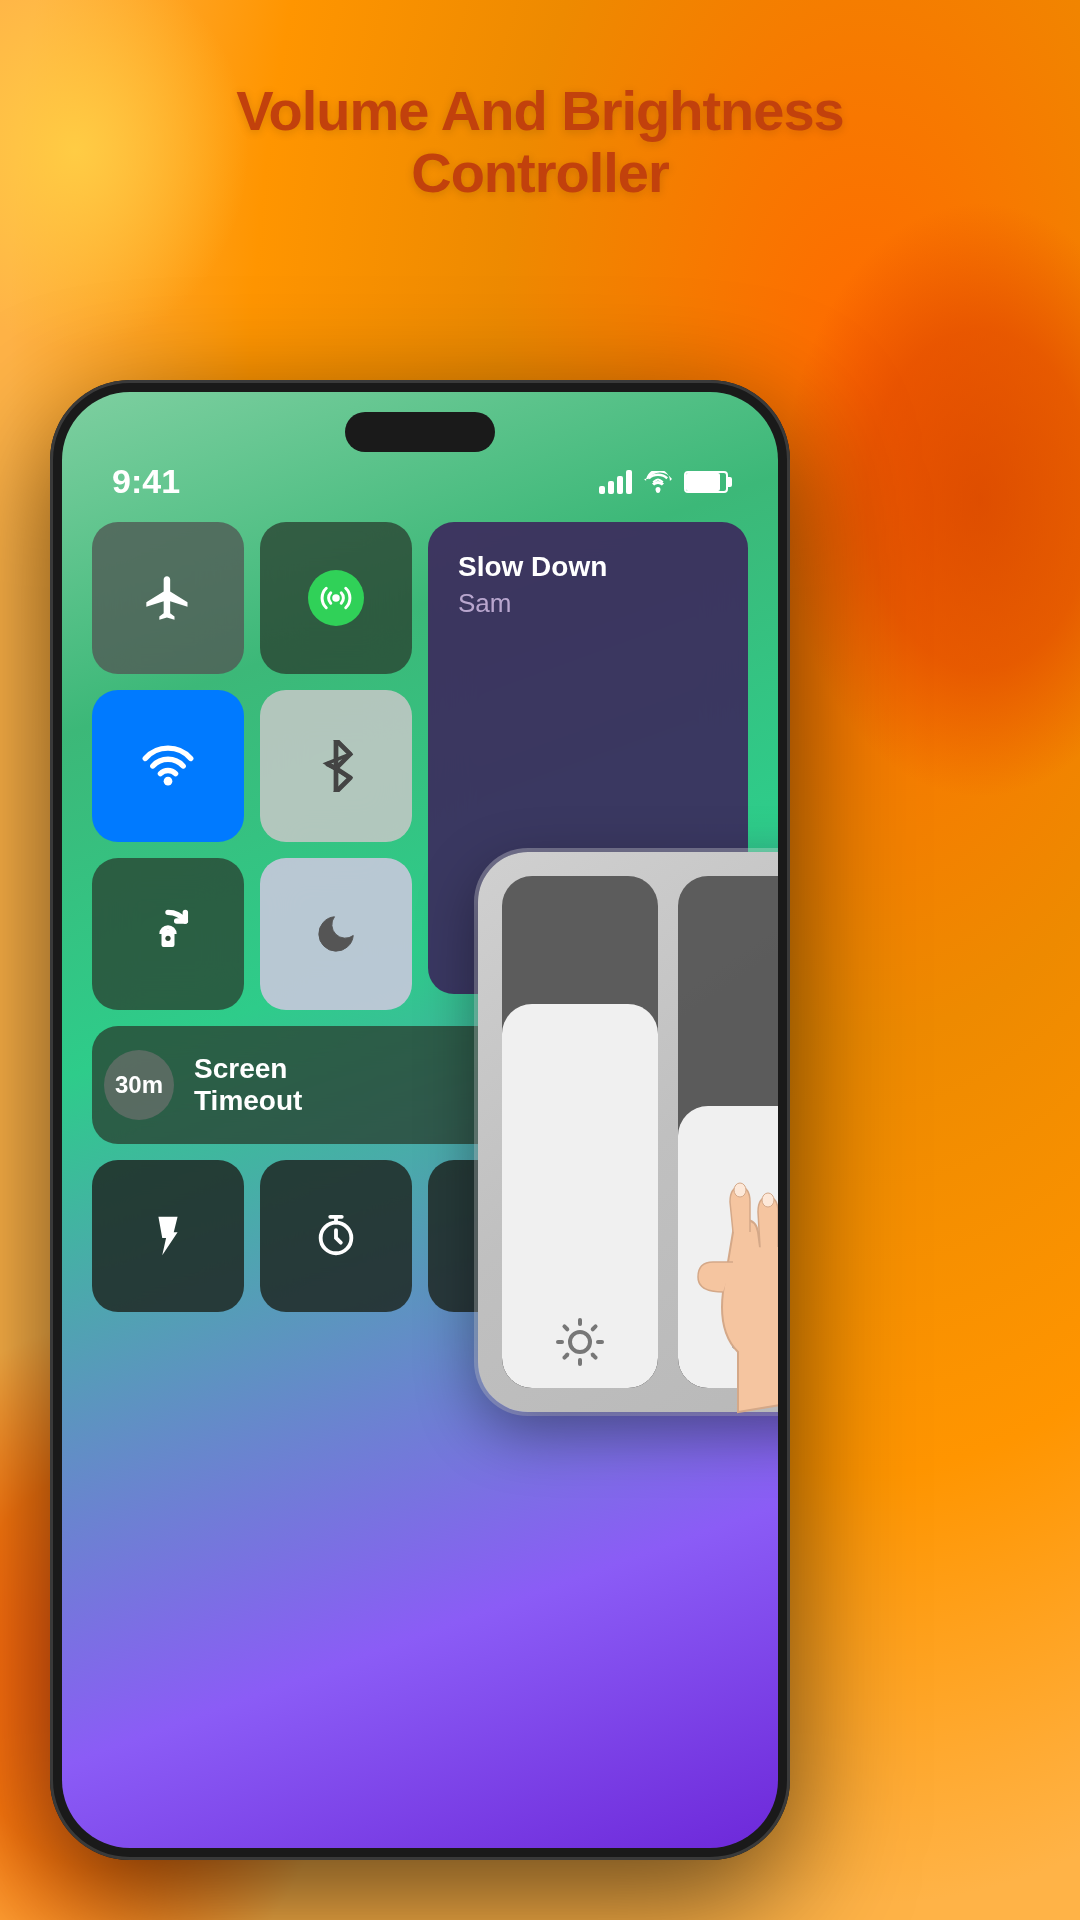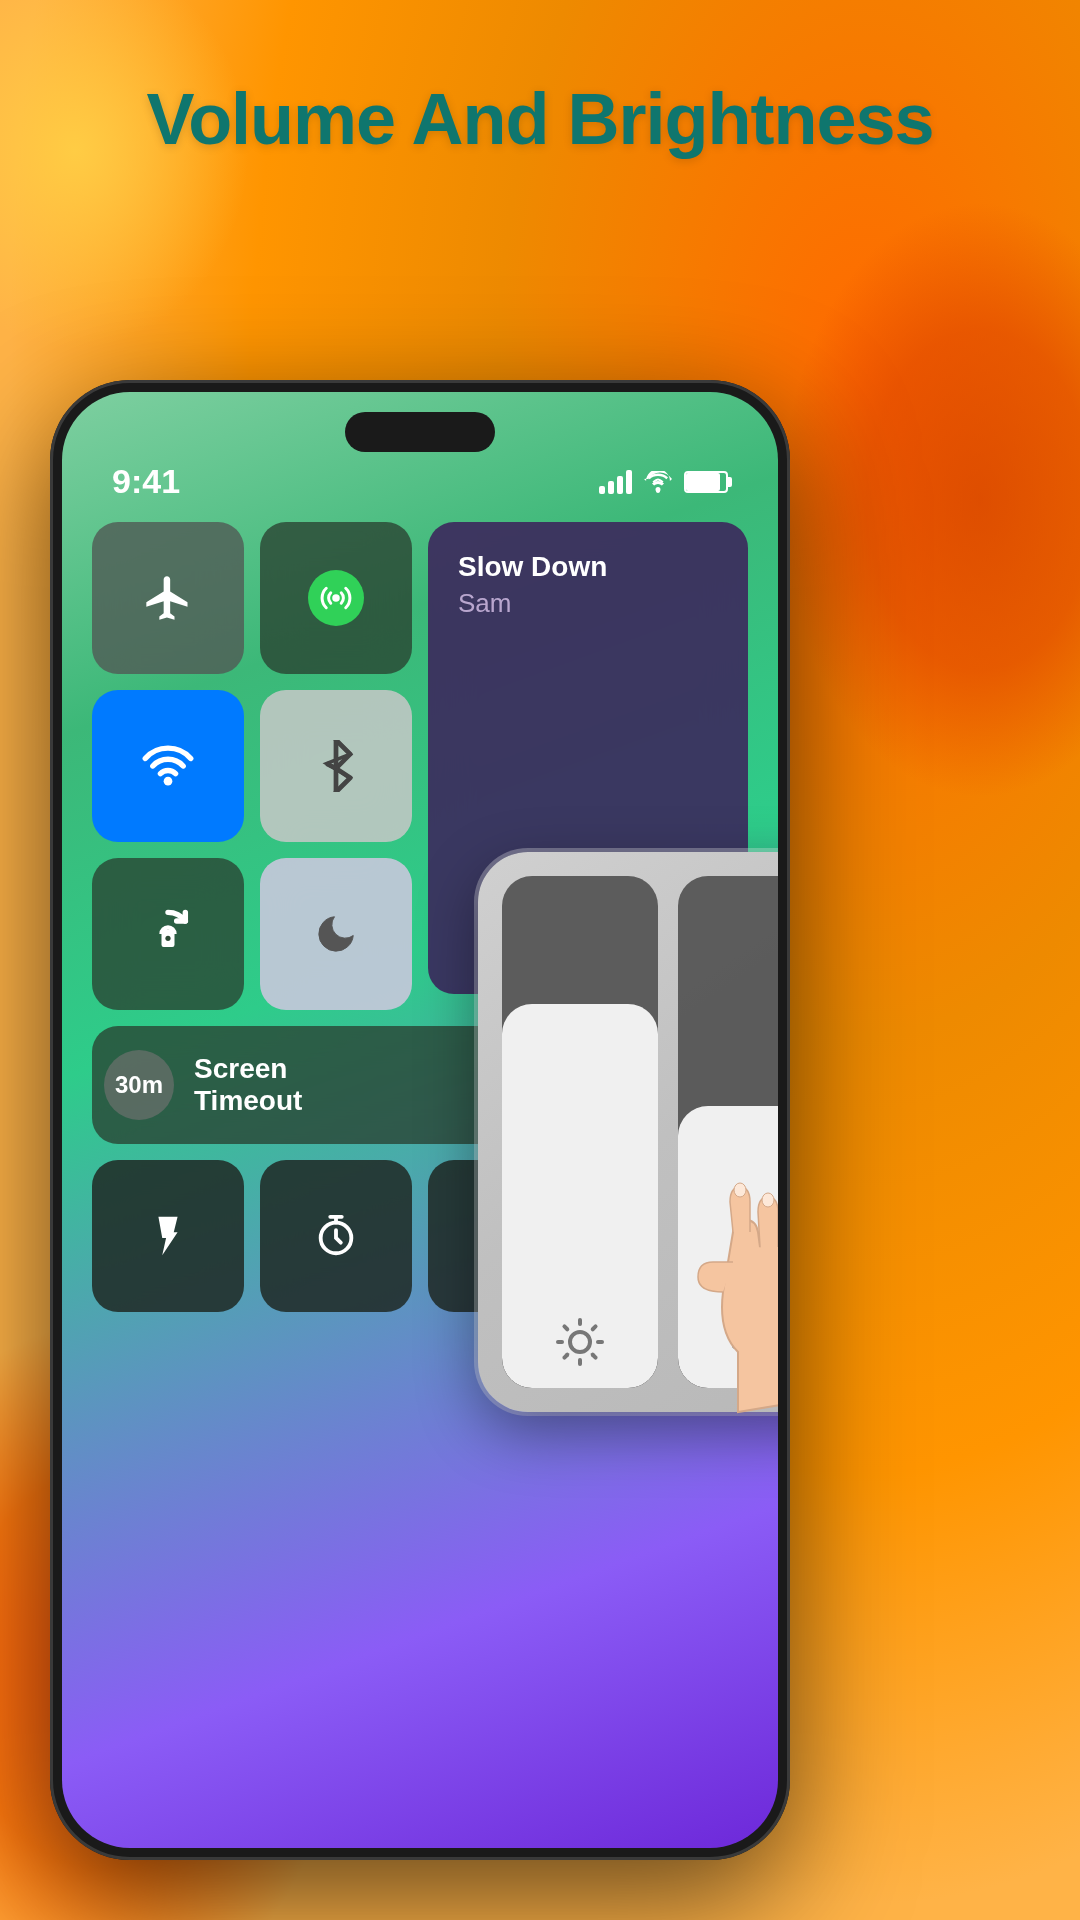--- a/index.html
+++ b/index.html
@@ -59,23 +59,23 @@
       position: absolute;
       top: 80px;
       left: 0;
       right: 0;
       text-align: center;
       z-index: 10;
       padding: 0 60px;
     }
 
     .header-title h1 {
-      font-size: 72px;
+      font-size: 56px;
       font-weight: 800;
-      color: #0f766e;
+      color: #c2410c;
       line-height: 1.1;
       text-shadow: 0 2px 10px rgba(0,0,0,0.15);
       letter-spacing: -1px;
     }
 
     
     .phone-container {
       position: absolute;
       top: 380px;
       left: 50px;
@@ -415,20 +415,21 @@
 <body>
 
 <div class="background"></div>
 <div class="bg-wave-left"></div>
 <div class="bg-wave-right"></div>
 <div class="bg-wave-tl"></div>
 
 <div class="header-title">
   <h1>
     <span>Volume And Brightness</span><br>
+    <span>Controller</span>
   </h1>
 </div>
 
 <div class="phone-container">
   <div class="phone-frame">
     <div class="phone-screen">
 
       <div class="dynamic-island"></div>
 
       <div class="status-bar">

